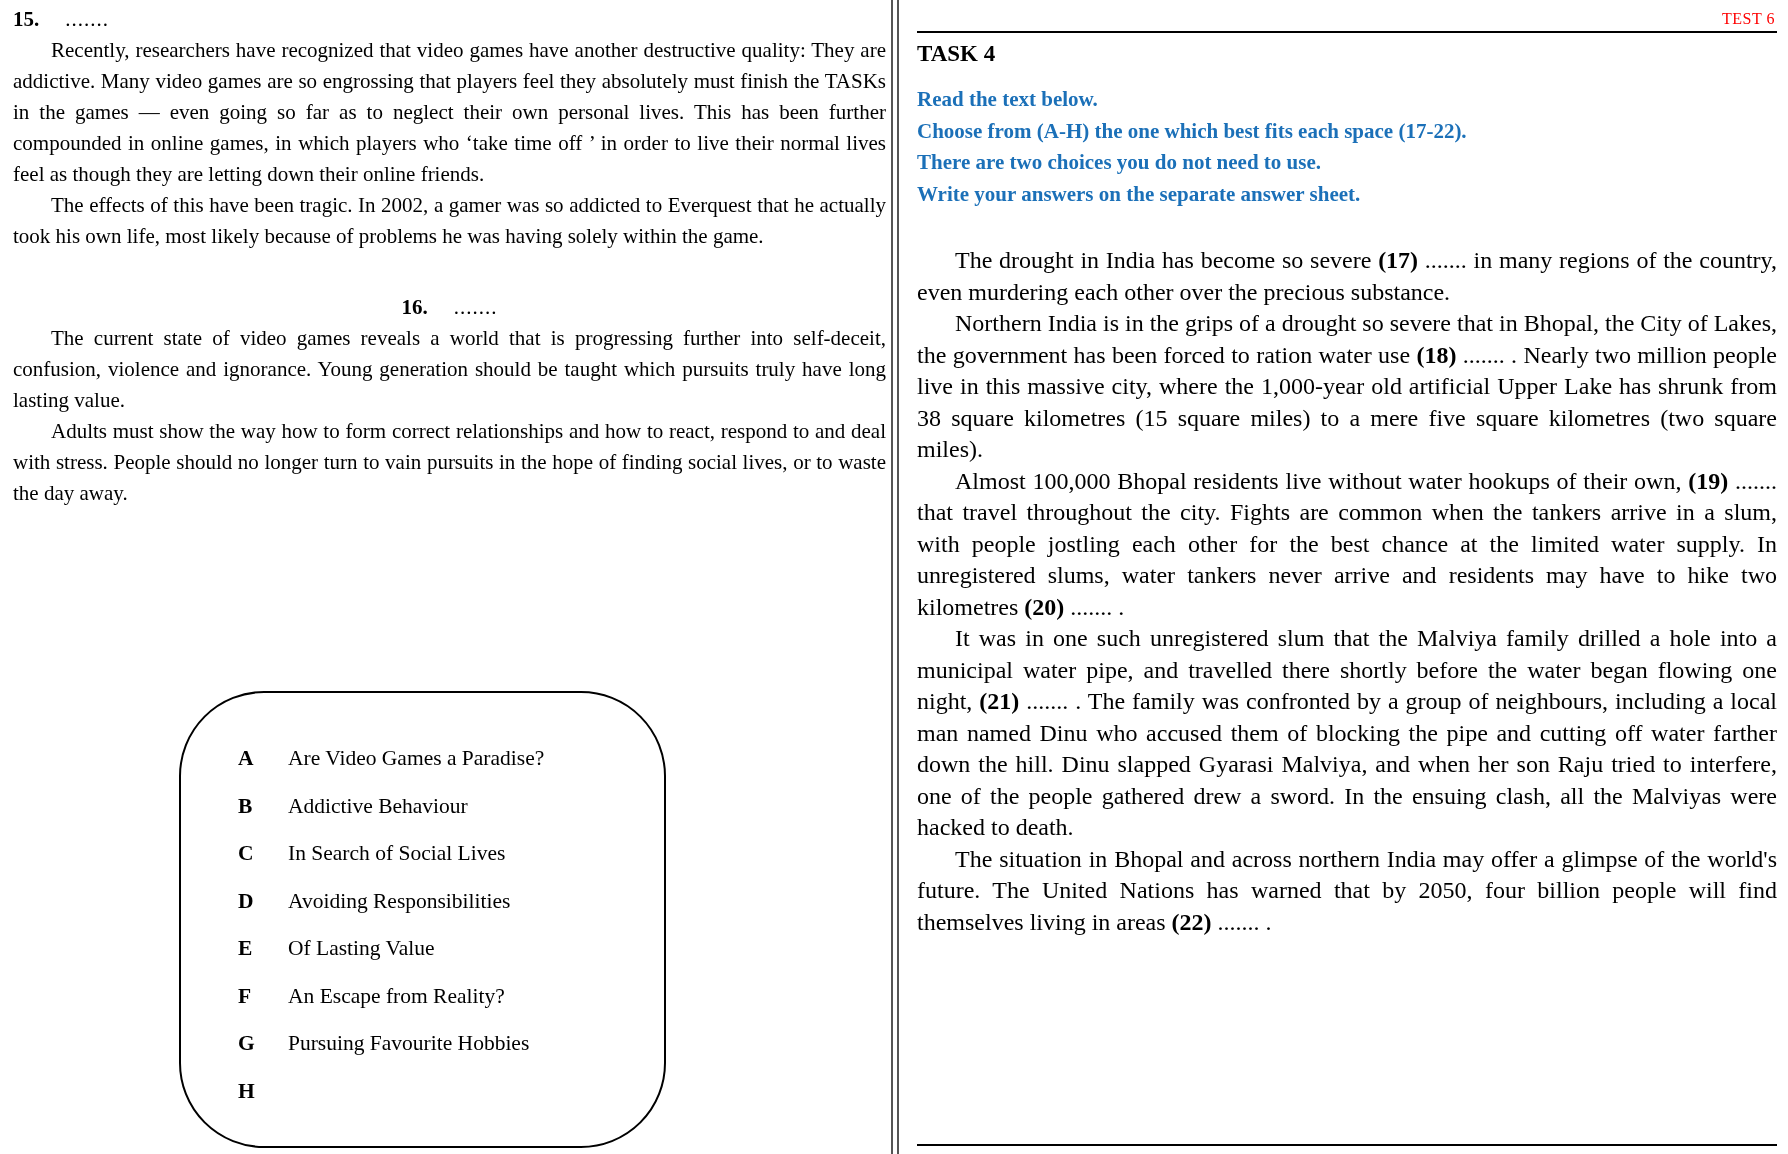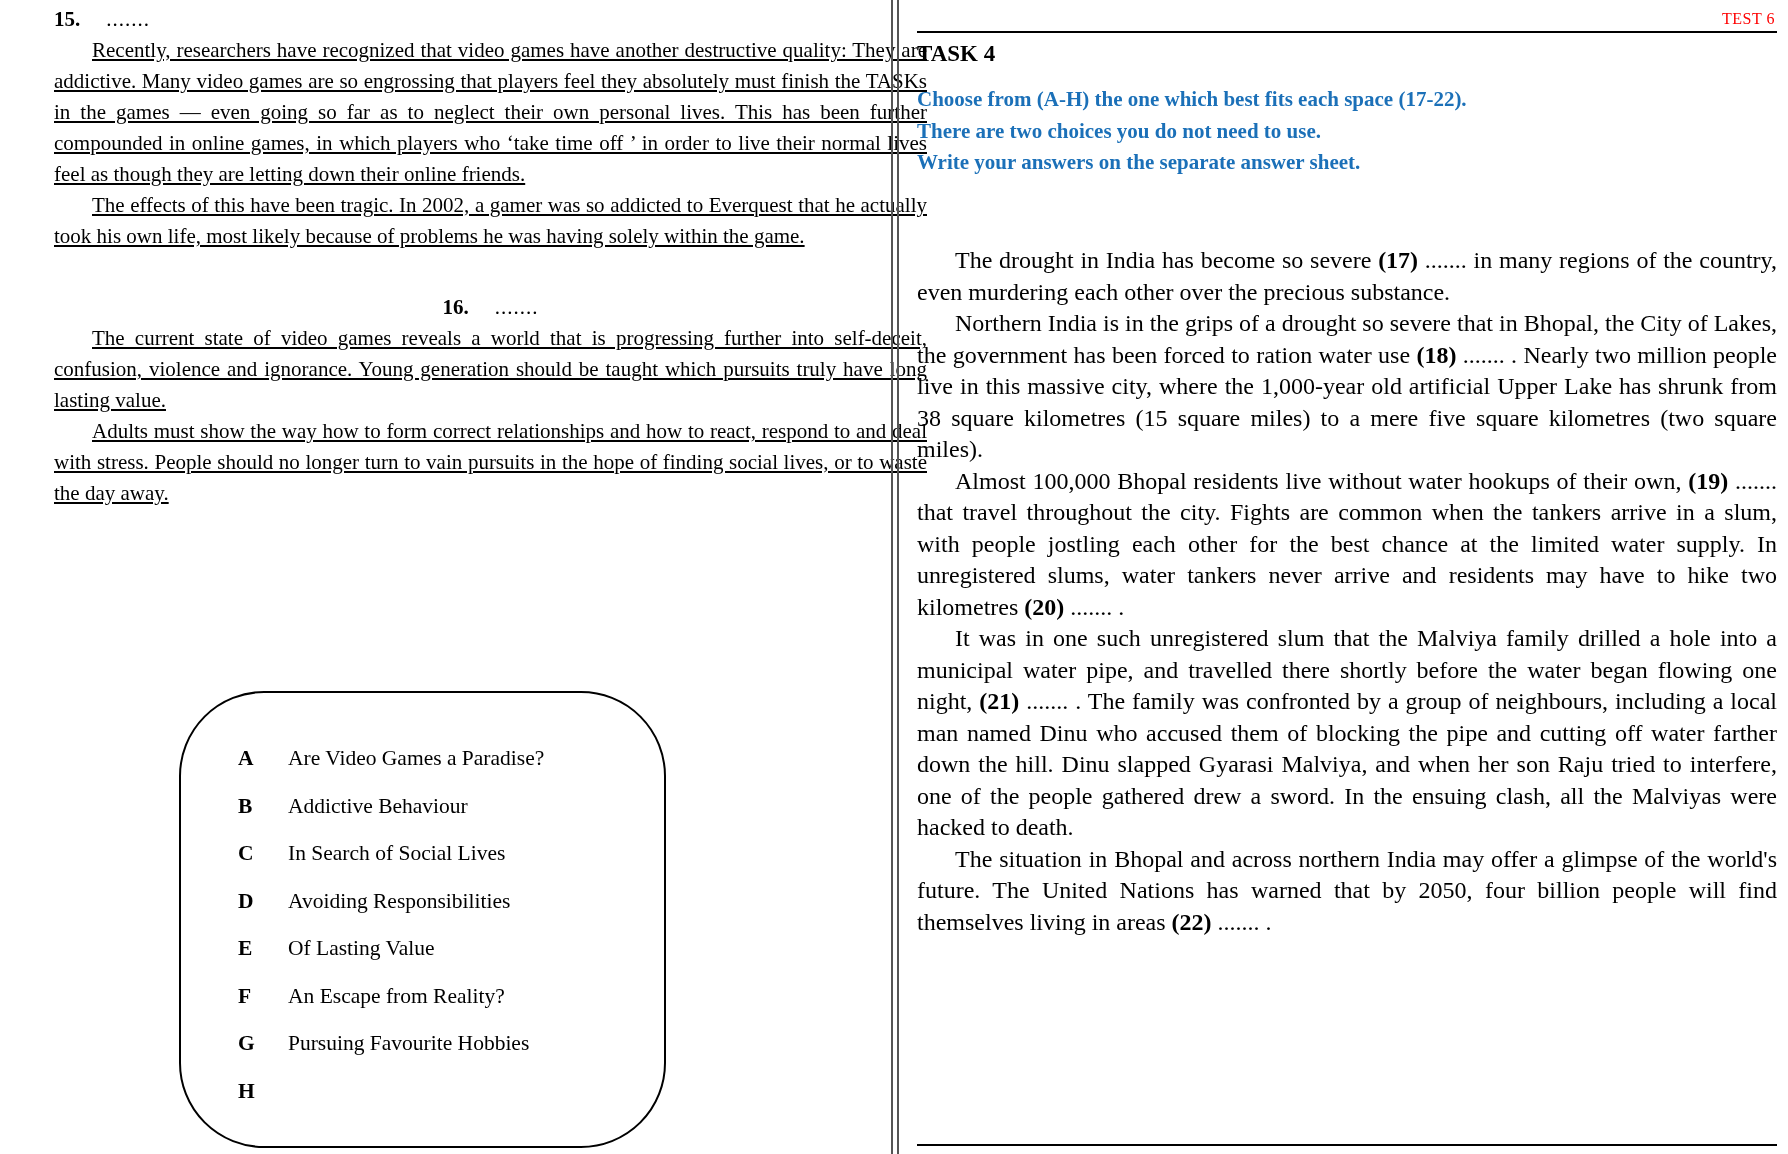--- a/index.html
+++ b/index.html
@@ -4,25 +4,25 @@
 <style>
   * { margin:0; padding:0; box-sizing:border-box; }
   html,body { background:#ffffff; }
   .page {
     position:relative; width:1788px; height:1154px; background:#ffffff;
     overflow:hidden; color:#000;
     font-family:"Liberation Serif","DejaVu Serif",serif;
   }
 
   
-  .left-col { position:absolute; left:13px; top:4px; width:873px;margin-left:41px; }
+  .left-col { position:absolute; left:13px; top:4px; width:873px; }
   .q-heading { font-size:21px; line-height:31px; font-weight:bold; }
   .q-heading .dots { font-weight:normal; margin-left:26px; letter-spacing:1px; }
   .q-heading.second { margin-top:40px;text-align:center; }
-  .lpara { font-size:21px; line-height:31px; text-align:justify; text-indent:38px;text-decoration:underline; }
+  .lpara { font-size:21px; line-height:31px; text-align:justify; text-indent:38px; }
 
   
   .options-box {
     position:absolute; left:179px; top:691px; width:487px; height:457px;
     border:2px solid #000; border-radius:85px 85px 85px 85px; padding-top:42px;
     background:#fff;
   }
   .opt-row { height:47.5px; line-height:47.5px; font-size:21.5px; display:flex; }
   .opt-letter { font-weight:bold; width:50px; margin-left:57px; }
 
@@ -101,20 +101,21 @@
 
   <div class="divider a"></div>
   <div class="divider b"></div>
 
   <div class="right-col">
     <div class="test-label">TEST 6</div>
     <div class="top-rule"></div>
     <h2 class="task-title">TASK 4</h2>
 
     <div class="instructions">
+      <p>Read the text below.</p>
       <p>Choose from (A-H) the one which best fits each space (17-22).</p>
       <p>There are two choices you do not need to use.</p>
       <p>Write your answers on the separate answer sheet.</p>
     </div>
 
     <div class="body-text">
       <p class="rpara"><span>The drought in India has become so severe </span><span class="b">(17)</span><span> ....... in many regions of the country, even murdering each other over the precious substance.</span></p>
       <p class="rpara"><span>Northern India is in the grips of a drought so severe that in Bhopal, the City of Lakes, the government has been forced to ration water use </span><span class="b">(18)</span><span> ....... . Nearly two million people live in this massive city, where the 1,000-year old artificial Upper Lake has shrunk from 38 square kilometres (15 square miles) to a mere five square kilometres (two square miles).</span></p>
       <p class="rpara"><span>Almost 100,000 Bhopal residents live without water hookups of their own, </span><span class="b">(19)</span><span> ....... that travel throughout the city. Fights are common when the tankers arrive in a slum, with people jostling each other for the best chance at the limited water supply. In unregistered slums, water tankers never arrive and residents may have to hike two kilometres </span><span class="b">(20)</span><span> ....... .</span></p>
       <p class="rpara"><span>It was in one such unregistered slum that the Malviya family drilled a hole into a municipal water pipe, and travelled there shortly before the water began flowing one night, </span><span class="b">(21)</span><span> ....... . The family was confronted by a group of neighbours, including a local man named Dinu who accused them of blocking the pipe and cutting off water farther down the hill. Dinu slapped Gyarasi Malviya, and when her son Raju tried to interfere, one of the people gathered drew a sword. In the ensuing clash, all the Malviyas were hacked to death.</span></p>

